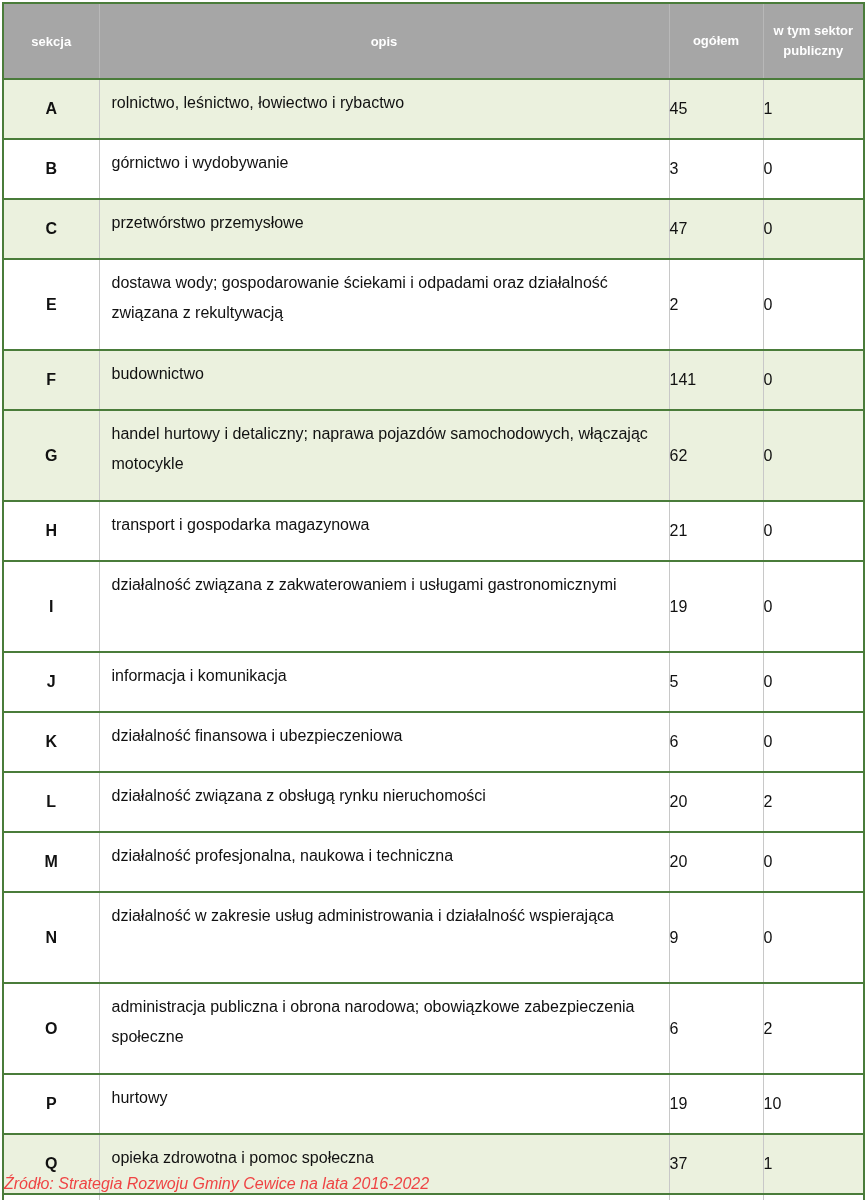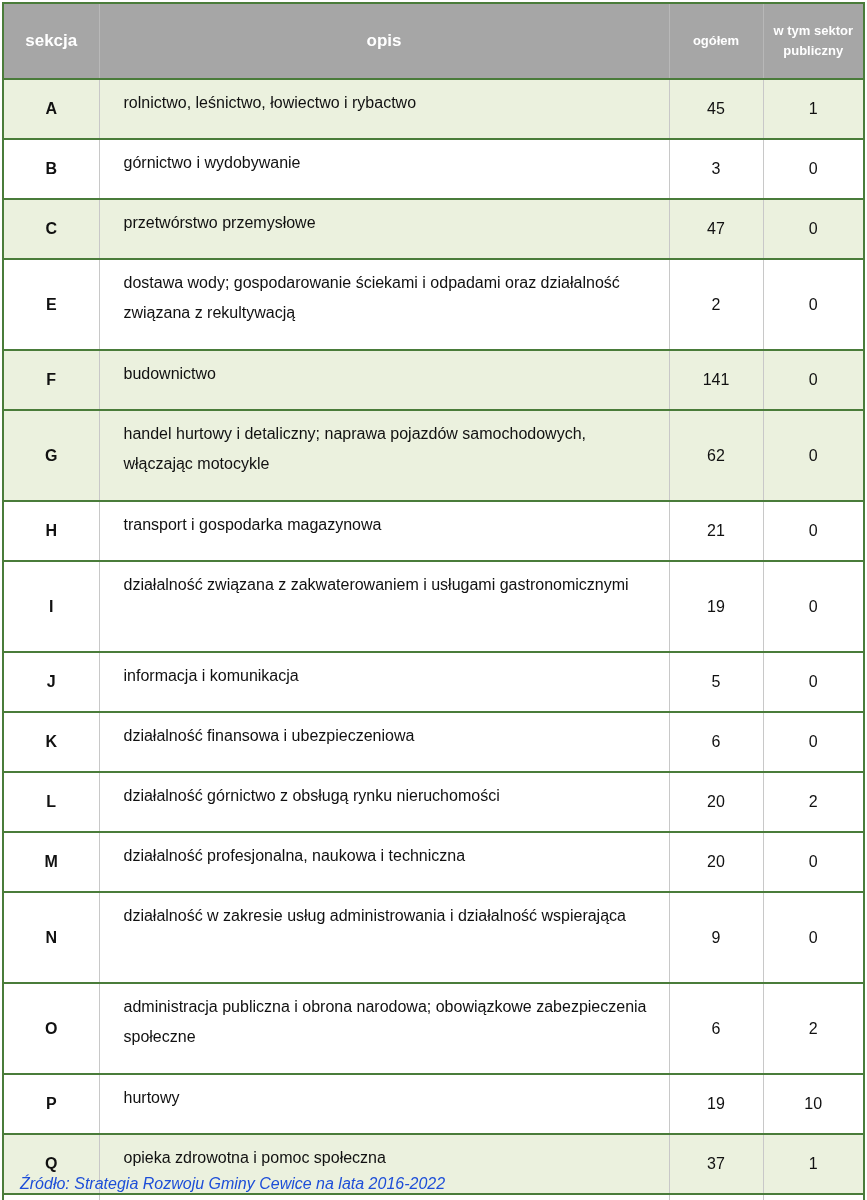--- a/index.html
+++ b/index.html
@@ -7,36 +7,36 @@
   table.t {
     position: absolute; left: 2px; top: 2px; width: 861px;
     border-collapse: collapse; table-layout: fixed;
     border: 2px solid #4a7c3a;
   }
   col.c1 { width: 96px; } col.c2 { width: 570px; } col.c3 { width: 94px; } col.c4 { width: 101px; }
   thead th {
     background: #a6a6a6; color: #ffffff; font-weight: bold; height: 74px;
     border-bottom: 2px solid #4a7c3a; padding: 0;
   }
-  th.h-sekcja, th.h-opis { font-size: 17px; margin-left: 18px; }
+  th.h-sekcja, th.h-opis { font-size: 13px; margin-left: 18px; }
   th.h-ogolem, th.h-public { font-size: 13px; line-height: 20px; }
   th + th { border-left: 1px solid #b8b8b8; }
   tbody td {
     border-top: 2px solid #4a7c3a; border-bottom: 2px solid #4a7c3a;
     border-left: 1px solid #c8c8c8; border-right: 1px solid #c8c8c8;
     font-size: 16px; padding: 0; vertical-align: middle;
   }
   tbody tr.hl td { background: #ebf1de; }
   td.sek { text-align: center; font-weight: bold; }
-  td.op { padding: 0 10px 0 24px; line-height: 30px; vertical-align: top; padding-top: 8px; padding-bottom: 8px; margin-left: 20px; }
-  td.num { text-align: center; }
+  td.op { padding: 0 10px 0 12px; line-height: 30px; vertical-align: top; padding-top: 8px; padding-bottom: 8px; margin-left: 20px; }
+  td.num { }
   tr.r1 td { height: 42px; }
   tr.r2 td { height: 73px; }
   .source {
-    position: absolute; left: 20px; top: 1175px; font-style: italic; font-size: 16px; color: #1d4ed8;
+    position: absolute; left: 4px; top: 1175px; font-style: italic; font-size: 16px; color: #ef4444;
   }
 </style>
 </head>
 <body>
 
 <table class="t">
   <colgroup>
       <col class="c1">
       <col class="c2">
       <col class="c3">
@@ -106,21 +106,21 @@
       <td class="num">0</td>
     </tr>
     <tr class="r1">
       <td class="sek">K</td>
       <td class="op">działalność finansowa i ubezpieczeniowa</td>
       <td class="num">6</td>
       <td class="num">0</td>
     </tr>
     <tr class="r1">
       <td class="sek">L</td>
-      <td class="op">działalność górnictwo z obsługą rynku nieruchomości</td>
+      <td class="op">działalność związana z obsługą rynku nieruchomości</td>
       <td class="num">20</td>
       <td class="num">2</td>
     </tr>
     <tr class="r1">
       <td class="sek">M</td>
       <td class="op">działalność profesjonalna, naukowa i techniczna</td>
       <td class="num">20</td>
       <td class="num">0</td>
     </tr>
     <tr class="r2">

